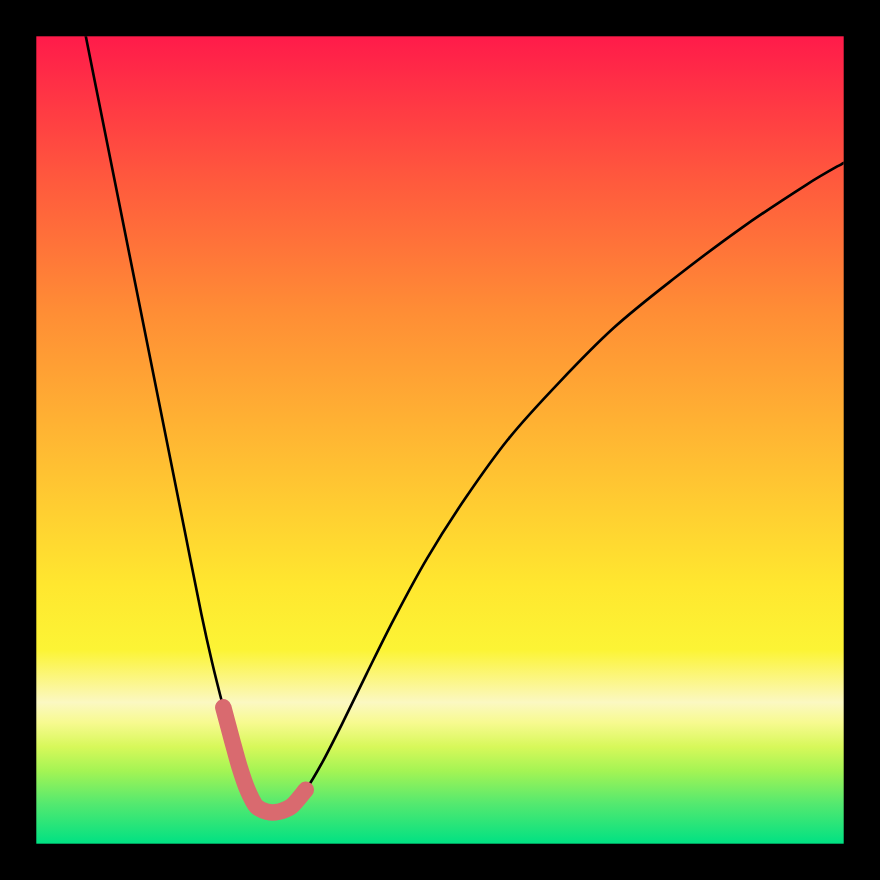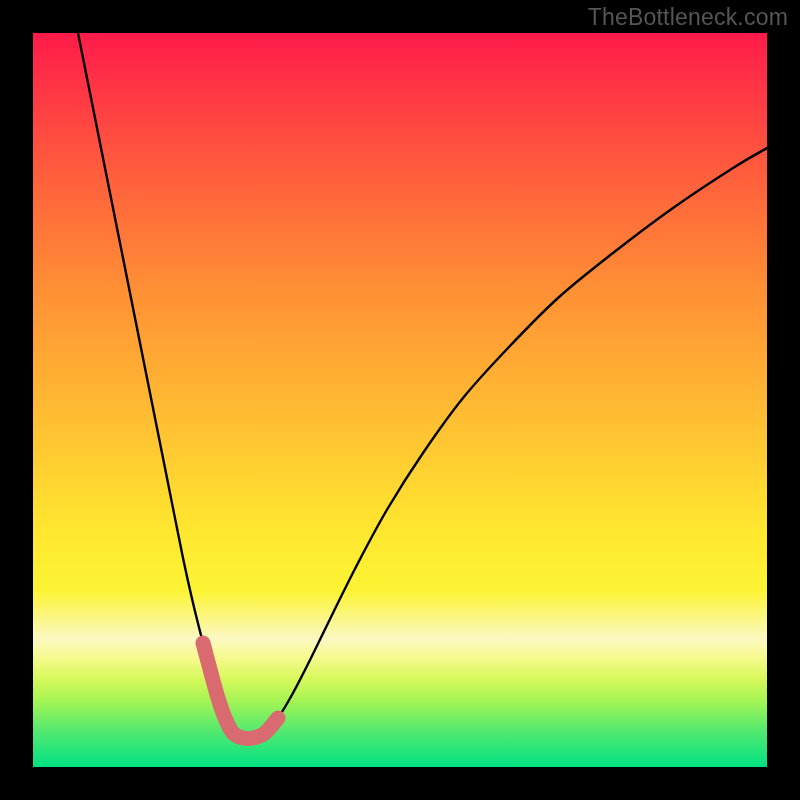--- a/index.html
+++ b/index.html
@@ -44,20 +44,19 @@
     left: 0;
     top: 0;
     width: 734px;
     height: 734px;
   }
 </style>
 </head>
 <body>
 
 <div class="outer">
-  <div class="watermark">TheBottleneck.com</div>
   <div class="plot">
     <svg class="curve" viewBox="0 0 734 734">
       <path id="main-curve" fill="none" stroke="#000000" stroke-width="2.4" stroke-linecap="round" stroke-linejoin="round" d="M 45 0 C 47.5 12.5, 55 50, 60 75 C 65 100, 70 125, 75 150 C 80 175, 85 200, 90 225 C 95 250, 100 275, 105 300 C 110 325, 115 350, 120 375 C 125 400, 130 425, 135 450 C 140 475, 145.83333333333334 505, 150 525 C 154.16666666666666 545, 156.66666666666666 555.8333333333334, 160 570 C 163.33333333333334 584.1666666666666, 167 598.3333333333334, 170 610 C 173 621.6666666666666, 175.5 630.8333333333334, 178 640 C 180.5 649.1666666666666, 182.66666666666666 657.5, 185 665 C 187.33333333333334 672.5, 189.5 679.1666666666666, 192 685 C 194.5 690.8333333333334, 197 696.6666666666666, 200 700 C 203 703.3333333333334, 206.66666666666666 704.1666666666666, 210 705 C 213.33333333333334 705.8333333333334, 216.33333333333334 705.8333333333334, 220 705 C 223.66666666666666 704.1666666666666, 227.83333333333334 703.3333333333334, 232 700 C 236.16666666666666 696.6666666666666, 240.33333333333334 691.6666666666666, 245 685 C 249.66666666666666 678.3333333333334, 254.5 670, 260 660 C 265.5 650, 271.3333333333333 638.3333333333334, 278 625 C 284.6666666666667 611.6666666666666, 292.1666666666667 595.8333333333334, 300 580 C 307.8333333333333 564.1666666666666, 315.8333333333333 547.5, 325 530 C 334.1666666666667 512.5, 344.1666666666667 493.3333333333333, 355 475 C 365.8333333333333 456.6666666666667, 377.5 438.3333333333333, 390 420 C 402.5 401.6666666666667, 415.8333333333333 382.5, 430 365 C 444.1666666666667 347.5, 459.1666666666667 331.6666666666667, 475 315 C 490.8333333333333 298.3333333333333, 507.5 280.8333333333333, 525 265 C 542.5 249.16666666666666, 560.8333333333334 235, 580 220 C 599.1666666666666 205, 620 189.16666666666666, 640 175 C 660 160.83333333333334, 684.3333333333334 145, 700 135 C 715.6666666666666 125, 728.3333333333334 118.33333333333333, 734 115"></path>
       <path id="trough-curve" fill="none" stroke="#d96a6f" stroke-width="15" stroke-linecap="round" stroke-linejoin="round" d="M 170 610 C 171.33333333333334 615, 175.5 630.8333333333334, 178 640 C 180.5 649.1666666666666, 182.66666666666666 657.5, 185 665 C 187.33333333333334 672.5, 189.5 679.1666666666666, 192 685 C 194.5 690.8333333333334, 197 696.6666666666666, 200 700 C 203 703.3333333333334, 206.66666666666666 704.1666666666666, 210 705 C 213.33333333333334 705.8333333333334, 216.33333333333334 705.8333333333334, 220 705 C 223.66666666666666 704.1666666666666, 227.83333333333334 703.3333333333334, 232 700 C 236.16666666666666 696.6666666666666, 242.83333333333334 687.5, 245 685"></path>
     </svg>
   </div>
 </div>
 
 </body></html>

